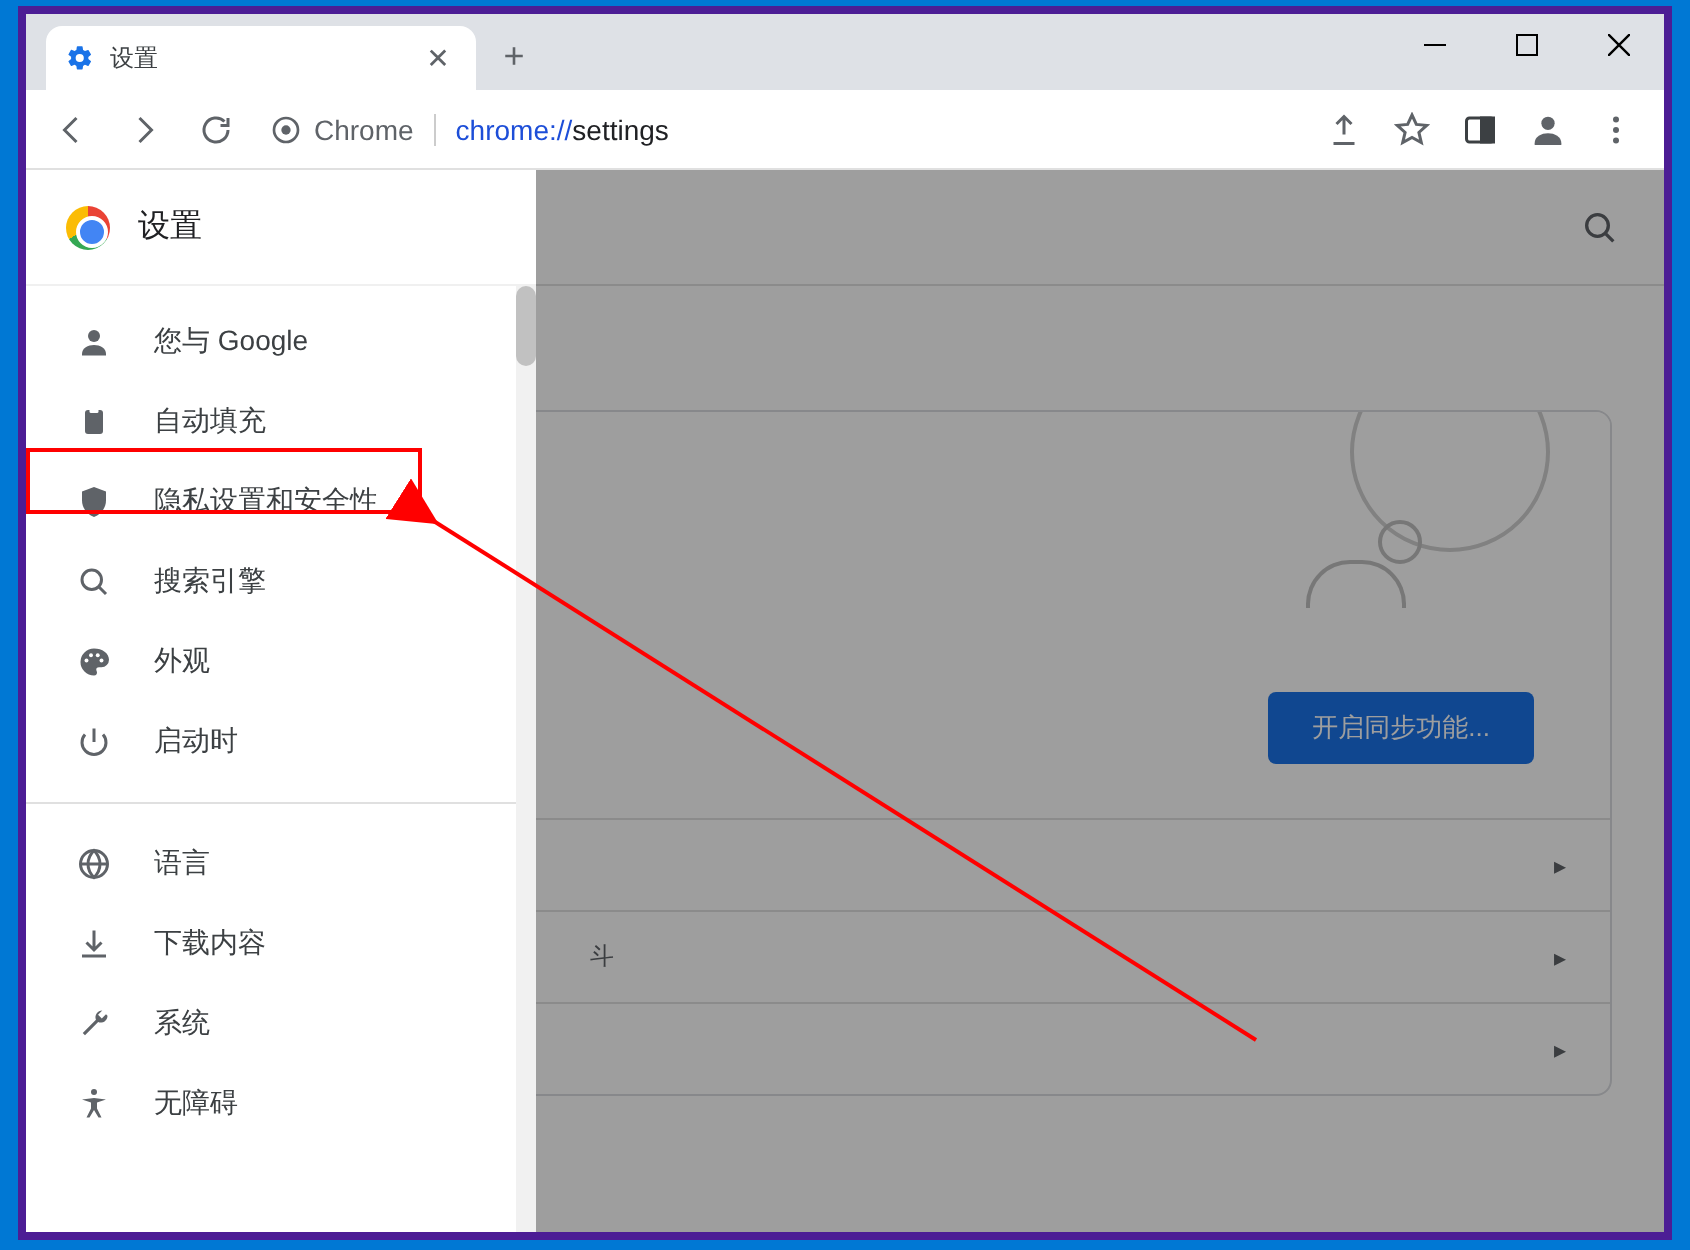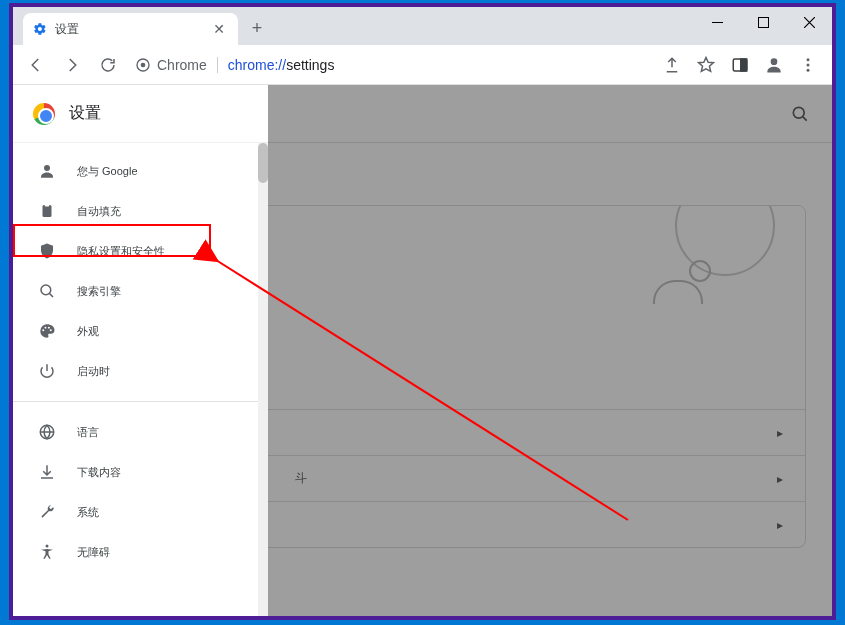--- a/index.html
+++ b/index.html
@@ -165,21 +165,21 @@
     height:58px;display:flex;align-items:center;gap:14px;padding-left:20px;
     border-bottom:1px solid #f0f0f0;
   }
   .chrome-logo{width:22px;height:22px;border-radius:50%;position:relative;background:conic-gradient(#ea4335 0 120deg,#34a853 120deg 240deg,#fbbc04 240deg 360deg);}
   .chrome-logo::after{content:"";position:absolute;left:5px;top:5px;width:12px;height:12px;background:#4285f4;border:2px solid #fff;border-radius:50%;}
   .side-header h1{font-size:16px;font-weight:400;color:#202124;}
   .side-list{padding:8px 0;flex:1;overflow:hidden;}
   .side-item{
     display:flex;align-items:center;gap:20px;
     height:40px;padding-left:24px;
-    font-size:11px;color:#3c4043;cursor:pointer;
+    font-size:14px;color:#3c4043;cursor:pointer;
   }
   .side-item .icon{width:20px;display:flex;justify-content:center;color:#5f6368;}
   .side-divider{height:1px;background:#e0e0e0;margin:10px 0;}
 
   
   .annot-box{
     position:absolute;
     left:13px; top:224px;
     width:198px; height:33px;
     border:2px solid #ff0000;
@@ -316,20 +316,21 @@
             <div class="dot-blue"></div>
             <div class="dot-y"></div>
             <div class="bigcircle"></div>
             <div class="cloud"></div>
           </div>
           <div class="hero-text">
             <div class="txt">
               <h2>oogle 的智能技术</h2>
               <p>性化设置 Chrome</p>
             </div>
+            <button class="sync-btn">开启同步功能...</button>
           </div>
           <div class="list-row">
             <span>▸</span>
           </div>
           <div class="list-row">
             <span style="position:absolute;left:282px;">斗</span>
             <span>▸</span>
           </div>
           <div class="list-row">
             <span>▸</span>

